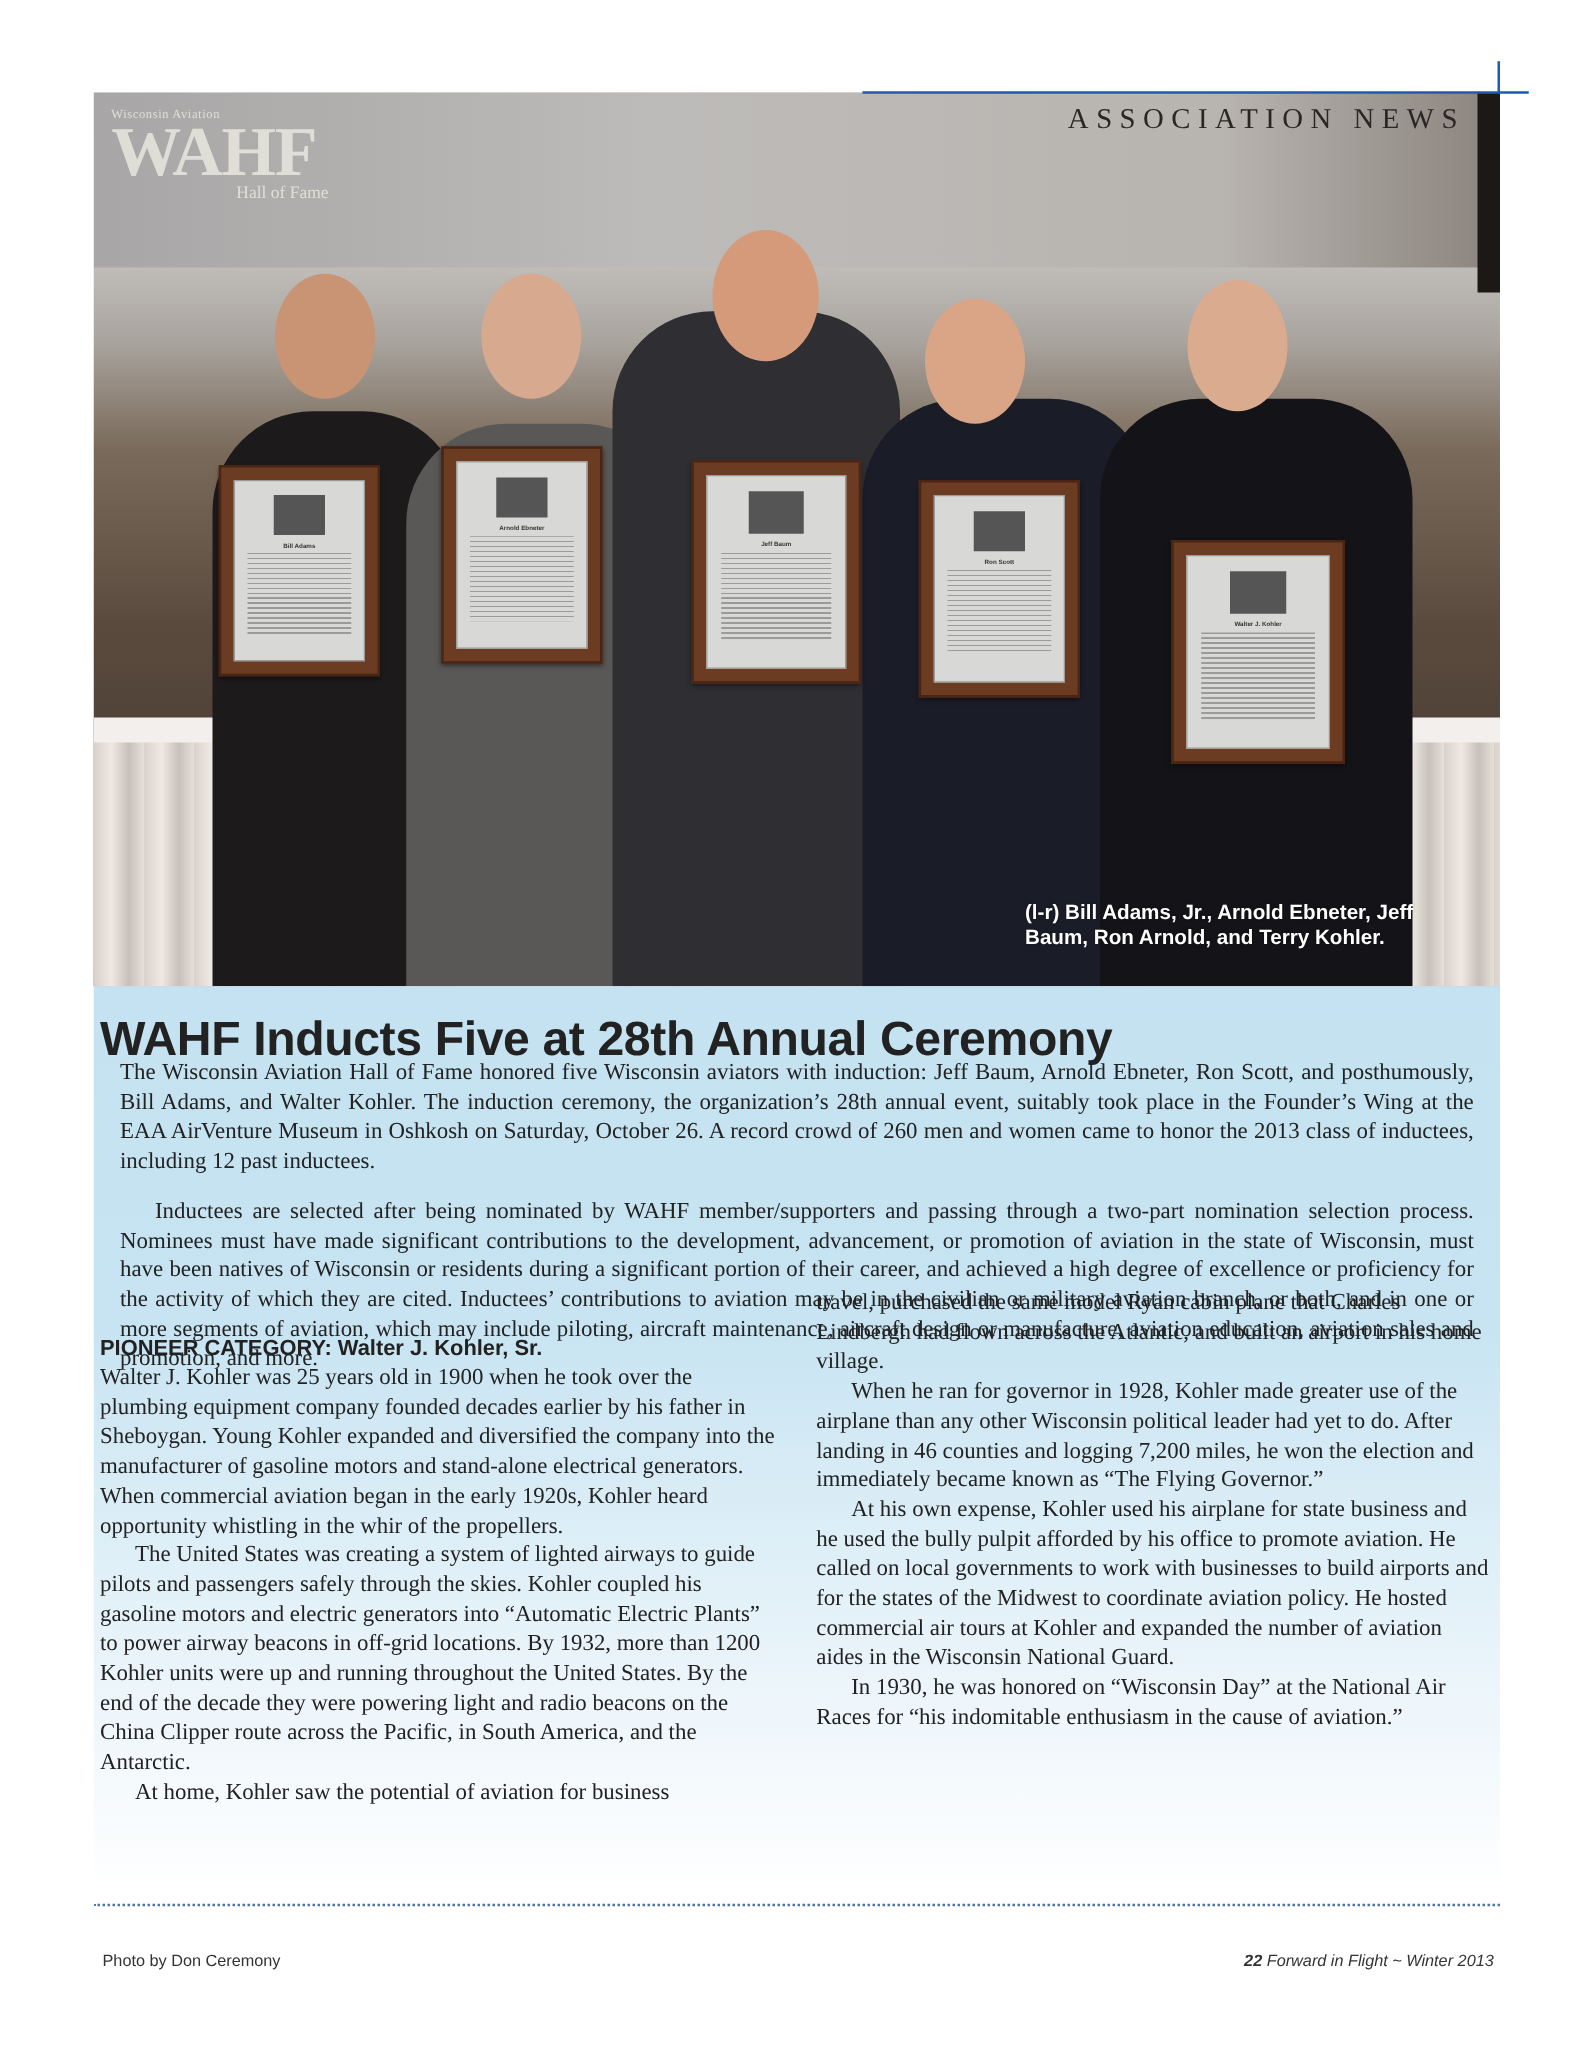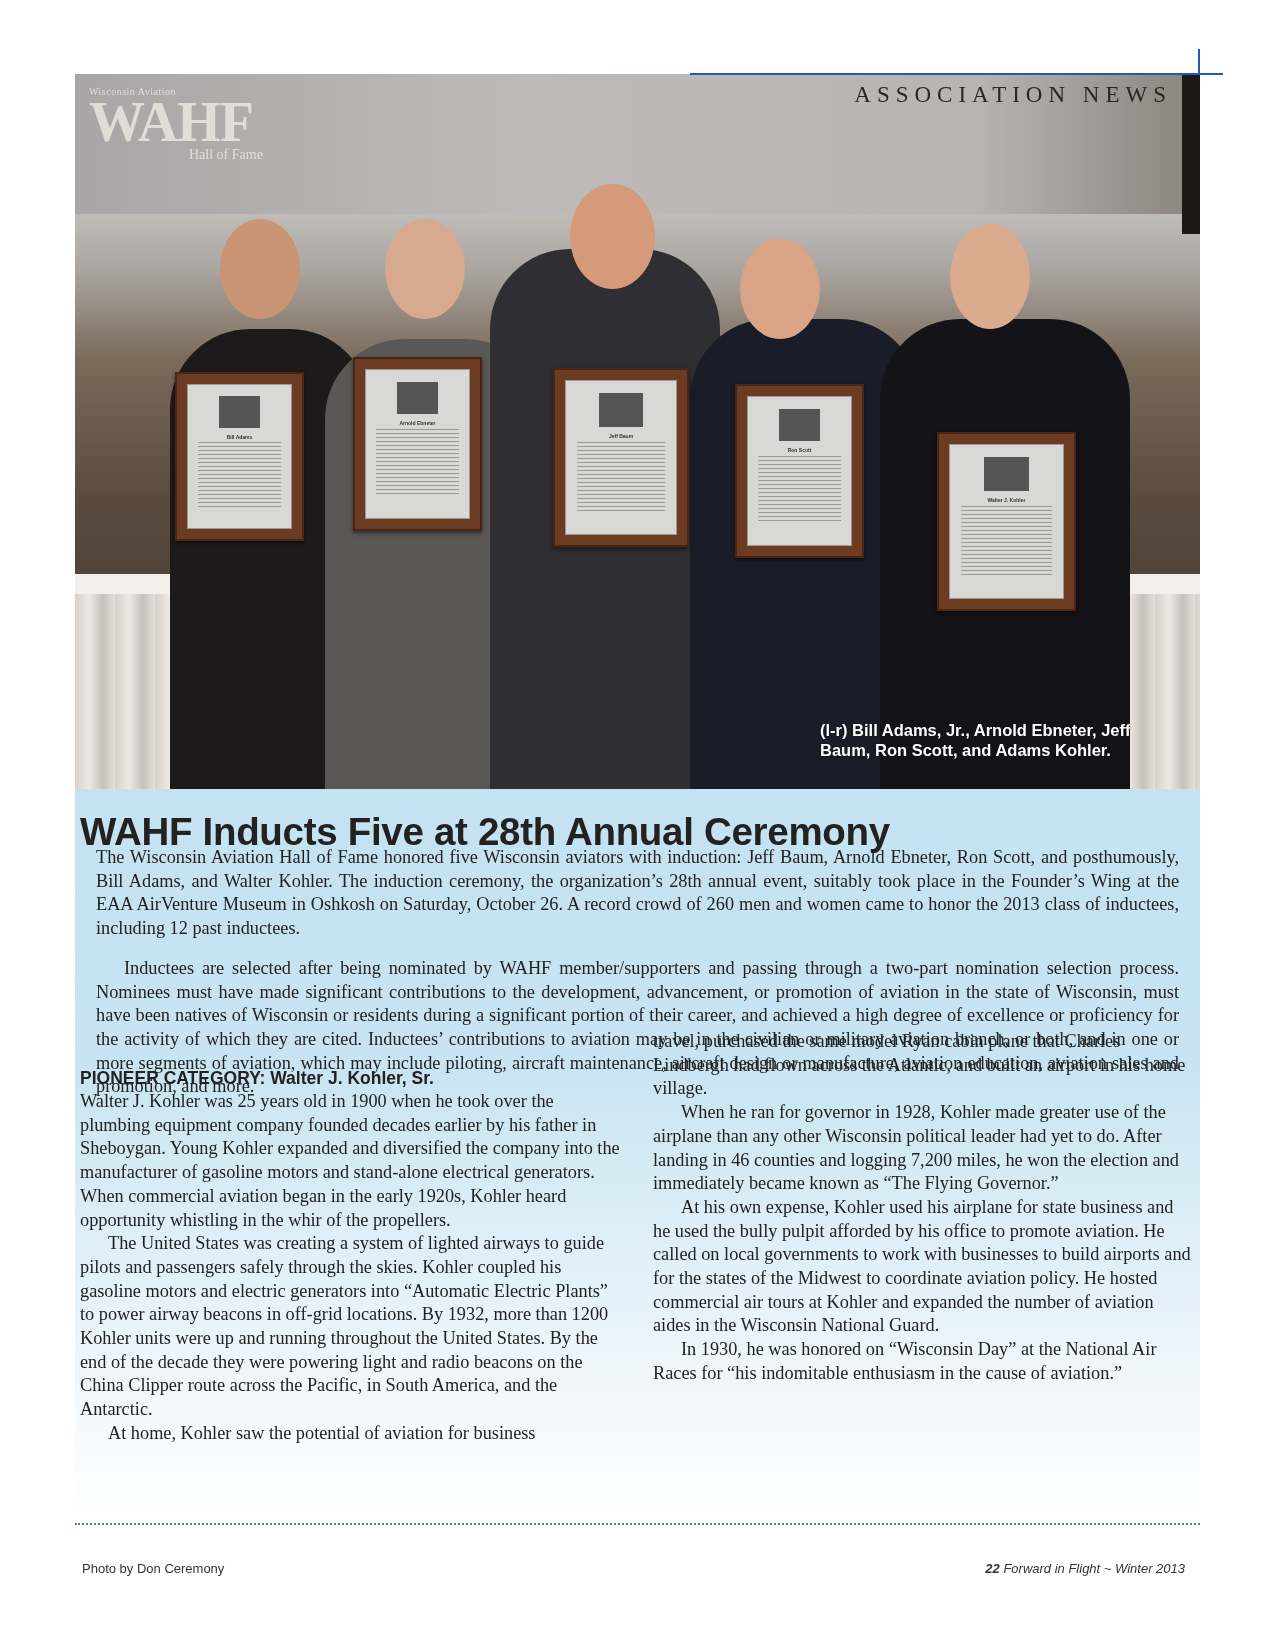--- a/index.html
+++ b/index.html
@@ -69,21 +69,21 @@
   .col p.ind { text-indent: 28px; }
   .col-left { left: 80px; top: 1066px; }
   .col-right { left: 653px; top: 1030px; }
   .subhead { font-family: "Liberation Sans", sans-serif; font-weight: bold; font-size: 17.5px; line-height: 24px; }
 
   .rule { position: absolute; left: 75px; top: 1523px; width: 1125px; border-top: 2px dotted #4e76a8; }
   .footer-left, .footer-right {
     position: absolute; top: 1561px; font-family: "Liberation Sans", sans-serif; font-size: 13px; color: #333;
   }
   .footer-left { left: 82px; }
-  .footer-right { right: 90px; font-style: italic; }
+  .footer-right { right: 80px; font-style: italic; }
   .footer-right .pg { font-weight: bold; }
 </style>
 </head>
 <body>
 
 <div class="reg-v"></div>
 <div class="reg-h"></div>
 
 <div class="photo">
   <div class="screen"></div>
@@ -138,21 +138,21 @@
       </div>
   </div>
   <div class="plaque" style="left:862px;top:358px;width:135px;height:175px;">
     <div class="inner">
         <div class="pic"></div>
         <div class="pname">Walter J. Kohler</div>
         <div class="lines"></div>
       </div>
   </div>
 
-  <div class="photo-caption">(l-r) Bill Adams, Jr., Arnold Ebneter, Jeff Baum, Ron Scott, and Adams Kohler.</div>
+  <div class="photo-caption">(l-r) Bill Adams, Jr., Arnold Ebneter, Jeff Baum, Ron Arnold, and Terry Kohler.</div>
 </div>
 
 <div class="panel"></div>
 
 <h1 class="headline">WAHF Inducts Five at 28th Annual Ceremony</h1>
 
 <div class="intro">
   <p>The Wisconsin Aviation Hall of Fame honored five Wisconsin aviators with induction: Jeff Baum, Arnold Ebneter, Ron Scott, and posthumously, Bill Adams, and Walter Kohler. The induction ceremony, the organization’s 28th annual event, suitably took place in the Founder’s Wing at the EAA AirVenture Museum in Oshkosh on Saturday, October 26. A record crowd of 260 men and women came to honor the 2013 class of inductees, including 12 past inductees.</p>
   <p>Inductees are selected after being nominated by WAHF member/supporters and passing through a two-part nomination selection process. Nominees must have made significant contributions to the development, advancement, or promotion of aviation in the state of Wisconsin, must have been natives of Wisconsin or residents during a significant portion of their career, and achieved a high degree of excellence or proficiency for the activity of which they are cited. Inductees’ contributions to aviation may be in the civilian or military aviation branch, or both, and in one or more segments of aviation, which may include piloting, aircraft maintenance, aircraft design or manufacture, aviation education, aviation sales and promotion, and more.</p>
 </div>

